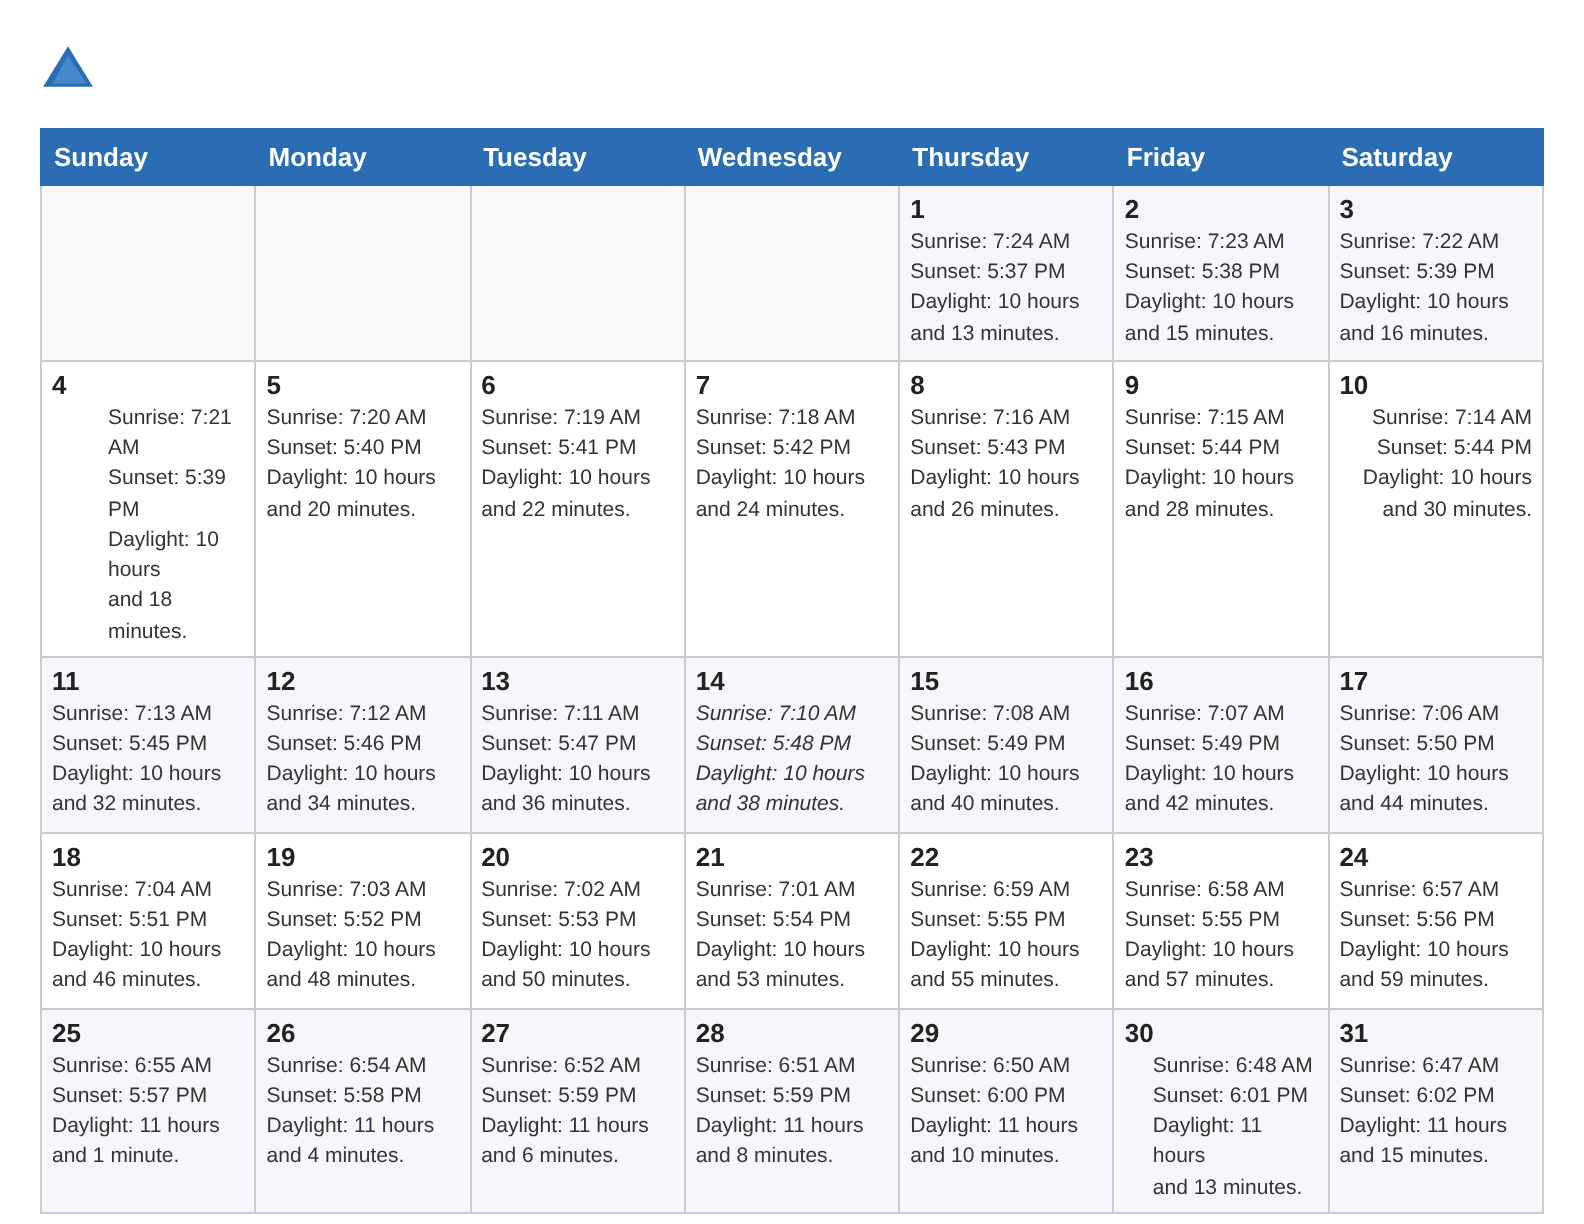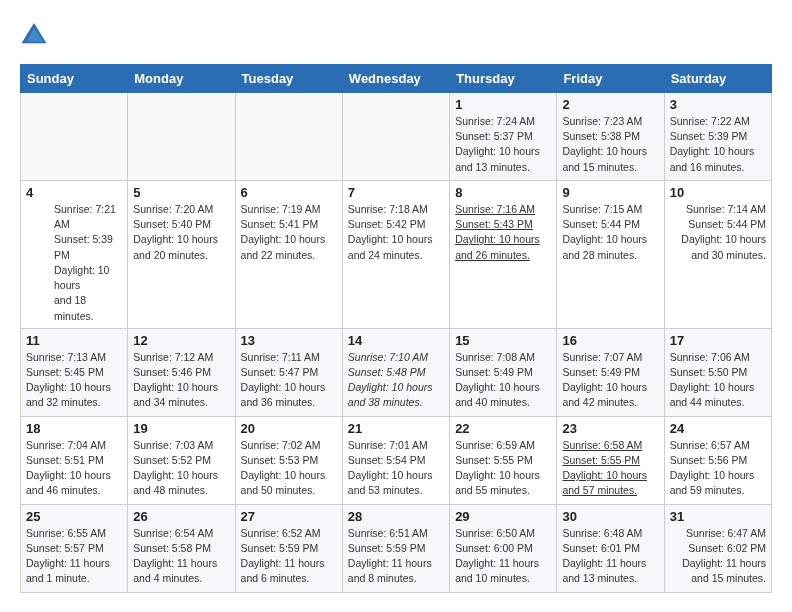--- a/index.html
+++ b/index.html
@@ -175,21 +175,21 @@
         </td>
         <td>
           <span class="day-num">7</span>
           <div class="day-info" style="white-space: pre-line;">Sunrise: 7:18 AM
 Sunset: 5:42 PM
 Daylight: 10 hours
 and 24 minutes.</div>
         </td>
         <td>
           <span class="day-num">8</span>
-          <div class="day-info" style="white-space: pre-line; text-decoration: underline;">Sunrise: 7:16 AM
+          <div class="day-info" style="white-space: pre-line;">Sunrise: 7:16 AM
 Sunset: 5:43 PM
 Daylight: 10 hours
 and 26 minutes.</div>
         </td>
         <td>
           <span class="day-num">9</span>
           <div class="day-info" style="white-space: pre-line;">Sunrise: 7:15 AM
 Sunset: 5:44 PM
 Daylight: 10 hours
 and 28 minutes.</div>
@@ -284,21 +284,21 @@
         </td>
         <td>
           <span class="day-num">22</span>
           <div class="day-info" style="white-space: pre-line;">Sunrise: 6:59 AM
 Sunset: 5:55 PM
 Daylight: 10 hours
 and 55 minutes.</div>
         </td>
         <td>
           <span class="day-num">23</span>
-          <div class="day-info" style="white-space: pre-line; text-decoration: underline;">Sunrise: 6:58 AM
+          <div class="day-info" style="white-space: pre-line;">Sunrise: 6:58 AM
 Sunset: 5:55 PM
 Daylight: 10 hours
 and 57 minutes.</div>
         </td>
         <td>
           <span class="day-num">24</span>
           <div class="day-info" style="white-space: pre-line;">Sunrise: 6:57 AM
 Sunset: 5:56 PM
 Daylight: 10 hours
 and 59 minutes.</div>
@@ -335,27 +335,27 @@
         </td>
         <td>
           <span class="day-num">29</span>
           <div class="day-info" style="white-space: pre-line;">Sunrise: 6:50 AM
 Sunset: 6:00 PM
 Daylight: 11 hours
 and 10 minutes.</div>
         </td>
         <td>
           <span class="day-num">30</span>
-          <div class="day-info" style="white-space: pre-line;">Sunrise: 6:48 AM
+          <div class="day-info" style="white-space: pre-line; margin-left: 14px;">Sunrise: 6:48 AM
 Sunset: 6:01 PM
 Daylight: 11 hours
 and 13 minutes.</div>
         </td>
         <td>
           <span class="day-num">31</span>
-          <div class="day-info" style="white-space: pre-line; text-align: right;">Sunrise: 6:47 AM
+          <div class="day-info" style="white-space: pre-line;">Sunrise: 6:47 AM
 Sunset: 6:02 PM
 Daylight: 11 hours
 and 15 minutes.</div>
         </td>
       </tr>
     </tbody>
 </table>
 
 </body></html>

